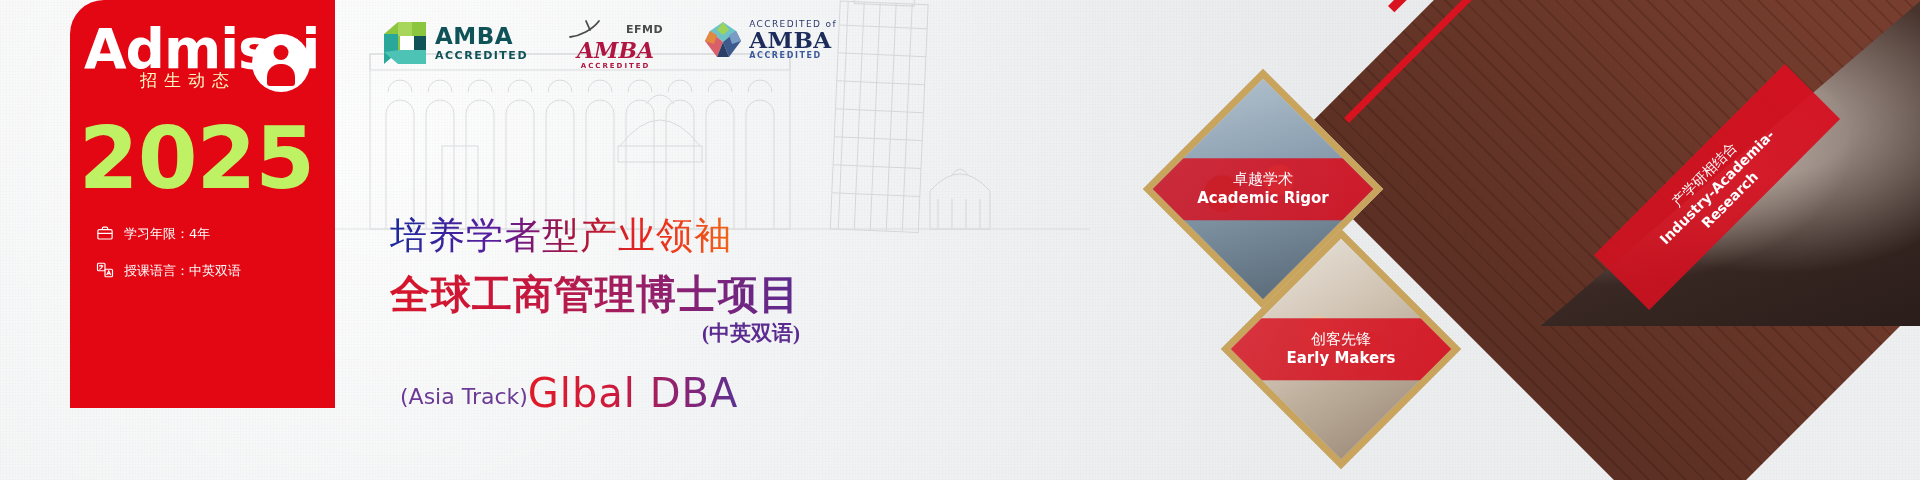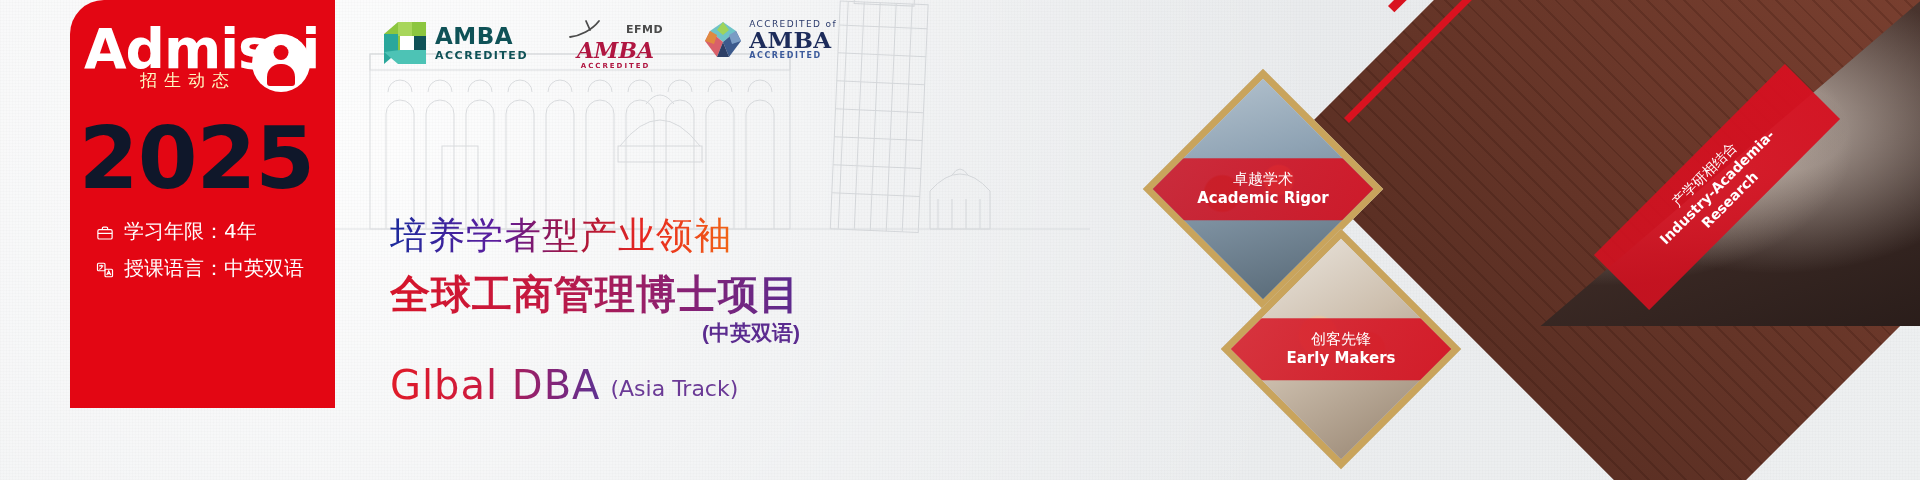--- a/index.html
+++ b/index.html
@@ -58,32 +58,32 @@
   #person-mark:after{
     content:"";position:absolute;left:50%;top:30px;
     transform:translateX(-50%);
     width:28px;height:22px;border-radius:13px 13px 3px 3px;background:#e30613;
   }
 
   #year{
     position:absolute;left:0;right:12px;top:108px;
     text-align:center;
     font-family:"DejaVu Sans","Liberation Sans",sans-serif;
-    font-weight:700;font-size:86px;line-height:100px;color:#0f172a;
+    font-weight:700;font-size:86px;line-height:100px;color:#bef264;
     letter-spacing:-1px;
   }
 
   #info-list{
     position:absolute;left:24px;top:222px;width:230px;
   }
   .info-row{
-    display:flex;align-items:flex-start;margin-bottom:16px;
+    display:flex;align-items:flex-end;margin-bottom:16px;
     color:#ffffff;
     font-family:"DejaVu Sans","Liberation Sans",sans-serif;
-    font-size:20px;line-height:18px;white-space:nowrap;
+    font-size:13px;line-height:18px;white-space:nowrap;
   }
   .info-ico{
     width:21px;height:21px;margin-right:9px;flex:0 0 21px;
     display:flex;align-items:center;justify-content:center;
   }
   .info-ico svg{display:block;}
 
   
   #accred-row{
     position:absolute;left:382px;top:20px;
@@ -155,23 +155,23 @@
   }
   #title-cn-row{display:flex;align-items:flex-end;margin-bottom:6px;flex-direction:column;}
   #title-cn{
     font-family:"DejaVu Sans","Liberation Sans",sans-serif;
     font-weight:700;font-size:40px;line-height:48px;letter-spacing:1px;
     background:linear-gradient(90deg,#d6152a 0%,#c5183f 35%,#8e2070 68%,#5b2b8f 100%);
     -webkit-background-clip:text;background-clip:text;
     -webkit-text-fill-color:transparent;color:transparent;
   }
   #title-cn-sup{
-    font-family:Liberation Sans, sans-serif;
+    font-family:Liberation Serif, serif;
     font-weight:700;font-size:21px;line-height:30px;color:#5b2b8f;
-    margin-left:2px;margin-bottom:8px;
+    margin-left:2px;margin-bottom:16px;
   }
   #title-en-row{display:flex;align-items:flex-end;margin-top:4px;}
   #title-en{
     font-family:"DejaVu Sans","Liberation Sans",sans-serif;
     font-weight:400;font-size:40px;line-height:46px;letter-spacing:1px;
     background:linear-gradient(90deg,#e01b28 0%,#cf1a3c 40%,#8d2272 72%,#5d3191 100%);
     -webkit-background-clip:text;background-clip:text;
     -webkit-text-fill-color:transparent;color:transparent;
   }
   #title-en-sup{
@@ -412,22 +412,22 @@
 
   </div>
 
   <div id="headline-block">
     <div id="title-gradient">培养学者型产业领袖</div>
     <div id="title-cn-row">
       <span id="title-cn">全球工商管理博士项目</span>
       <span id="title-cn-sup">(中英双语)</span>
     </div>
     <div id="title-en-row">
+      <span id="title-en-sup">(Asia Track)</span>
       <span id="title-en">Glbal DBA</span>
-      <span id="title-en-sup">(Asia Track)</span>
     </div>
   </div>
 
   <div id="right-art">
     <div id="brick-band"></div>
     <div id="brick-photo"></div>
 
     <div class="ribbon" id="ribbon-a"></div>
     <div class="ribbon" id="ribbon-b"></div>
 

